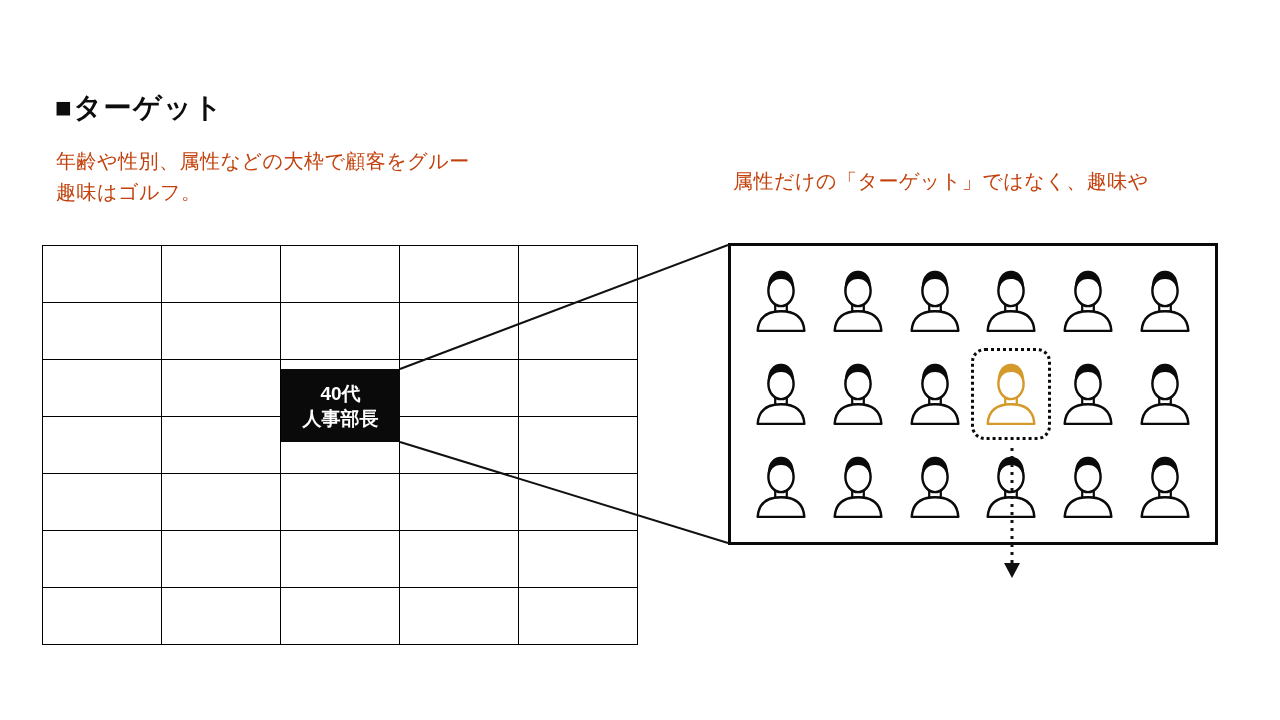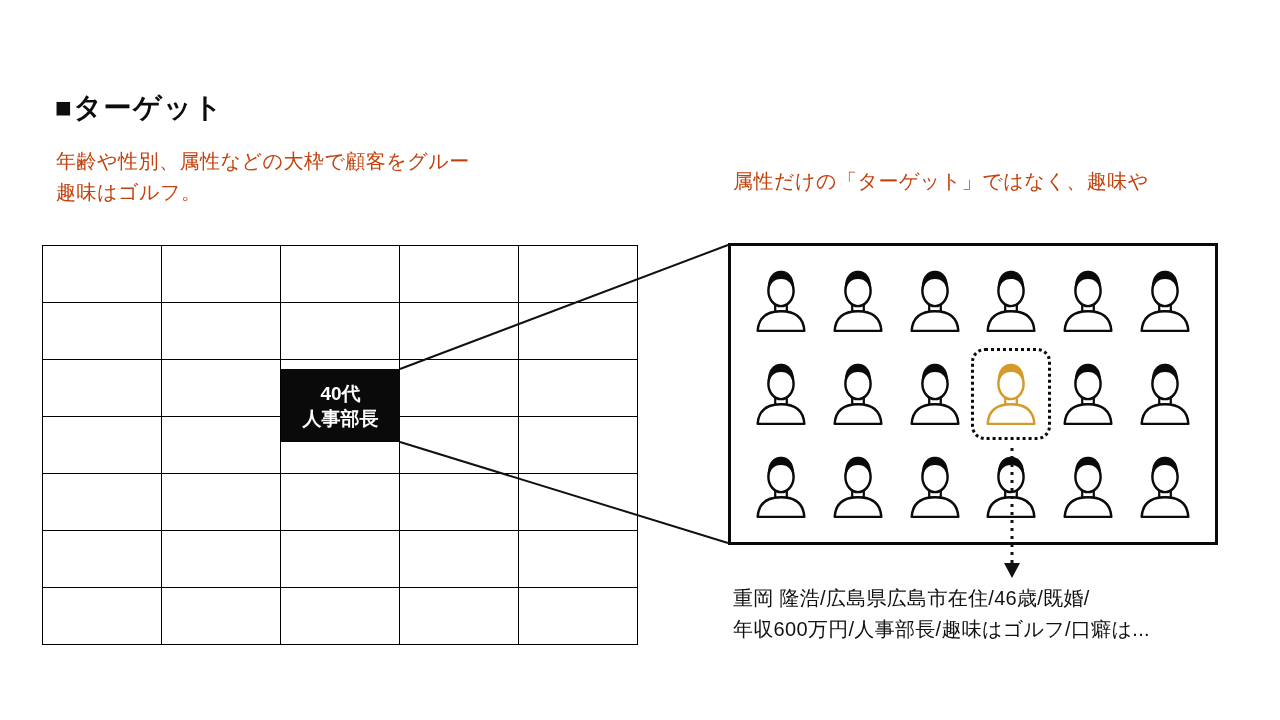--- a/index.html
+++ b/index.html
@@ -323,24 +323,20 @@
   <svg viewBox="0 0 60 68" xmlns="http://www.w3.org/2000/svg">
     <rect x="23.8" y="33" width="12.4" height="12.5" fill="#ffffff" stroke="currentColor" stroke-width="2.4"></rect>
     <path d="M5 66 C6 51 16 45 30 45 C44 45 54 51 55 66 Z" fill="#ffffff" stroke="currentColor" stroke-width="2.6" stroke-linejoin="round"></path>
     <ellipse cx="30" cy="23" rx="13.5" ry="16.5" fill="#ffffff" stroke="currentColor" stroke-width="2.6"></ellipse>
     <path d="M16.5 27 C13.5 7 23 1.5 30 1.5 C37 1.5 46.5 7 43.5 27 C42.5 15 37.5 10.5 30 10.5 C22.5 10.5 17.5 15 16.5 27 Z" fill="currentColor"></path>
   </svg>
 </div>
       </div>
   </div>
 
-  <p class="profile">
-    <span>重岡 隆浩/広島県広島市在住/46歳/既婚/</span>
-    <span>年収600万円/人事部長/趣味はゴルフ/口癖は...</span>
-  </p>
 
   <svg class="overlay" viewBox="0 0 1280 720" xmlns="http://www.w3.org/2000/svg">
     <line class="connector" x1="400" y1="369" x2="728" y2="245"></line>
     <line class="connector" x1="400" y1="442" x2="728" y2="543"></line>
     <line class="arrow-line" x1="1012" y1="448" x2="1012" y2="564"></line>
     <polygon class="arrow-head" points="1004,563 1020,563 1012,578"></polygon>
   </svg>
 
 </div>
 

